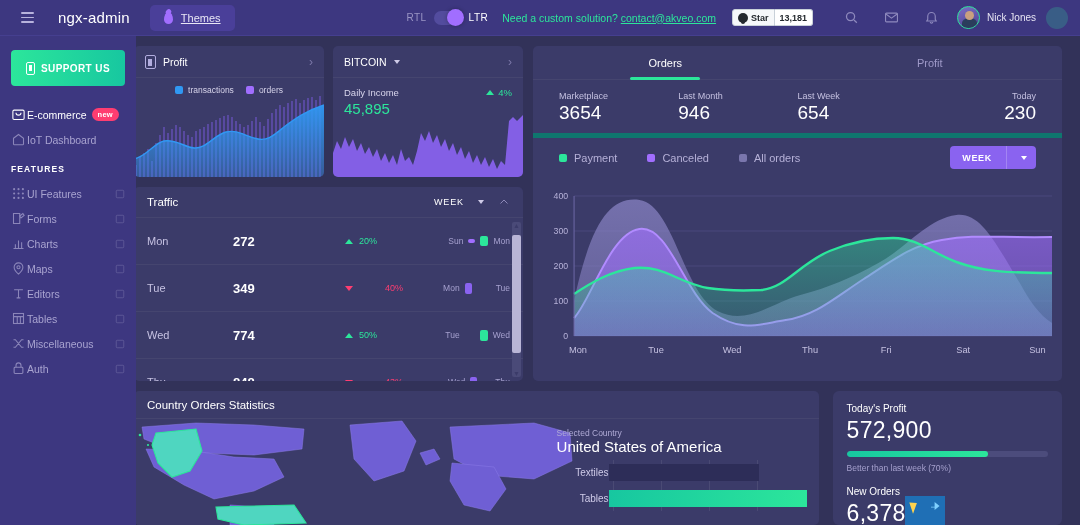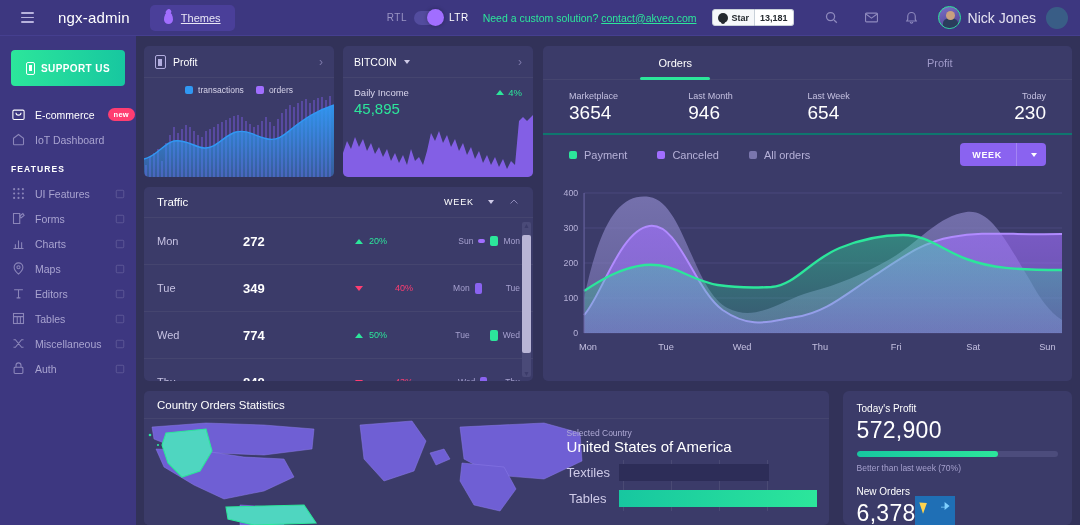--- a/index.html
+++ b/index.html
@@ -41,47 +41,47 @@
   .gh .gh-btn span { font-size:9px; color:#24292e; font-weight:bold; }
   .gh .gh-cat { width:10px; height:10px; border-radius:50%; background:#24292e; position:relative; }
   .gh .gh-cat:after{content:"";position:absolute;bottom:-1px;left:3px;width:4px;height:5px;background:#24292e;border-radius:0 0 2px 2px;}
   .gh .gh-count { background:#ffffff; border:1px solid #c9d1d9; border-left:none; border-radius:0 3px 3px 0; padding:1px 5px; height:17px; display:flex; align-items:center; }
   .gh .gh-count span { font-size:9px; color:#24292e; font-weight:bold; }
   .hicon { width:40px; height:36px; display:flex; align-items:center; justify-content:center; cursor:pointer; }
   .user { display:flex; align-items:center; gap:7px; margin:0 10px 0 6px; cursor:pointer; }
   .avatar { width:23px; height:23px; border-radius:50%; border:1.5px solid #2ce69b; background: linear-gradient(160deg,#7b6fc7,#4b3f8f); position:relative; overflow:hidden; }
   .avatar:after{content:"";position:absolute;bottom:0;left:4px;width:15px;height:10px;background:#2a3d5c;border-radius:50% 50% 0 0;}
   .avatar:before{content:"";position:absolute;top:4px;left:7px;width:9px;height:9px;border-radius:50%;background:#c9a07f;z-index:2;}
-  .user-name { font-size:14px; color:#e6e4f2; }
+  .user-name { font-size:10px; color:#e6e4f2; }
   .corner-icon { width:22px; height:22px; border-radius:50%; background:rgba(44,230,155,.22); margin-right:4px; }
 
   
   .sidebar {
     position:absolute; top:36px; left:0; width:136px; height:489px;
     background:#3d3780; padding-top:10px; z-index:20;
   }
   .support {
     margin:4px 11px 16px 11px; height:36px; border-radius:4px;
     background:linear-gradient(90deg,#2ce69b,#17c7a0);
     display:flex; align-items:center; justify-content:center; gap:6px; cursor:pointer;
   }
   .support .sicon { width:9px; height:13px; border:1.4px solid #ffffff; border-radius:2px; position:relative;}
   .support .sicon:after{content:"";position:absolute;top:2.5px;left:1.8px;width:3px;height:6px;background:#ffffff;}
   .support-label { font-size:10px; font-weight:bold; color:#ffffff; letter-spacing:.4px; }
-  .nav-item { height:25px; display:flex; align-items:center; padding:0 11px; gap:9px; cursor:pointer; }
+  .nav-item { height:25px; display:flex; align-items:center; padding:0 11px; gap:1px; cursor:pointer; }
   .nav-item .ilabel { font-size:10.5px; color:#a9a4d0; white-space:nowrap; }
   .nav-item.active .ilabel { color:#ffffff; }
   .badge-new { background:#ff3d71; color:#fff; font-size:7.5px; font-weight:bold; border-radius:7px; padding:2px 6px; margin-left:4px; letter-spacing:.3px; }
   .sec-title { font-size:8.5px; font-weight:bold; color:#ffffff; letter-spacing:1.1px; padding:12px 11px 7px 11px; }
   .nav-ico { width:15px; height:15px; flex:none; opacity:.72; }
   .nav-item.active .nav-ico { opacity:1; }
   .expand { margin-left:auto; width:10px; height:10px; opacity:.45; }
 
   
-  .main { position:absolute; top:36px; left:136px; width:944px; height:489px; padding:10px 8px 0 8px; }
+  .main { position:absolute; top:36px; left:126px; width:944px; height:489px; padding:10px 8px 0 8px; }
   .card-title { font-size:11.5px; color:#ffffff; }
 
   .row1 { display:flex; gap:10px; }
   .col-left { width:390px; }
   .col-right { width:536px; }
 
   
   .mini-row { display:flex; gap:9px; }
   .profit-card { width:190px; height:131px; background:#3b3b69; border-radius:5px; overflow:hidden; position:relative; }
   .mini-head { height:32px; display:flex; align-items:center; padding:0 11px; border-bottom:1px solid #45456f; }
@@ -116,21 +116,21 @@
   .scrollbar { position:absolute; right:2px; top:4px; width:9px; height:155px; background:#4a4a78; border-radius:2px; }
   .scrollbar .thumb { position:absolute; top:13px; left:0; width:9px; height:118px; background:#b9b5d6; border-radius:2px; }
   .scrollbar .ar { position:absolute; left:1px; font-size:7px; color:#3b3b69; }
 
   
   .orders { height:335px; background:#3b3b69; border-radius:5px; overflow:hidden; }
   .tabs { height:34px; display:flex; border-bottom:1px solid #45456f; }
   .tab { flex:1; display:flex; align-items:center; justify-content:center; font-size:11px; color:#9e99c8; position:relative; cursor:pointer; }
   .tab.active { color:#ffffff; }
   .tab.active:after { content:""; position:absolute; bottom:-1px; left:50%; transform:translateX(-50%); width:70px; height:3px; background:#2ce69b; border-radius:2px; }
-  .kpis { display:flex; padding:11px 26px 9px 26px; border-bottom:2px solid #0f766e;justify-content:center; }
+  .kpis { display:flex; padding:11px 26px 9px 26px; border-bottom:5px solid #0f766e;justify-content:center; }
   .kpi { flex:1; }
   .kpi .k-l { font-size:9px; color:#c4c0e0; }
   .kpi .k-v { font-size:19px; color:#ffffff; margin-top:1px; }
   .kpi.r { text-align:right; }
   .ord-legend { display:flex; align-items:center; padding:8px 26px; gap:30px; }
   .ord-legend .it { display:flex; align-items:center; gap:7px; font-size:11px; color:#b6b1d8; }
   .week-btn { margin-left:auto; background:#8a63f0; border-radius:4px; height:23px; display:flex; align-items:center; gap:14px; padding:0 9px 0 12px; cursor:pointer; }
   .week-btn .wl { font-size:9px; color:#fff; font-weight:bold; letter-spacing:.7px; }
   .week-btn .sep { width:1px; height:23px; background:rgba(255,255,255,.22); }
   .big-chart { position:relative; height:180px; padding:6px 10px 0 4px; }
@@ -138,21 +138,21 @@
   
   .row2 { display:flex; gap:14px; margin-top:10px; }
   .map-card { width:700px; height:134px; background:#3b3b69; border-radius:5px; overflow:hidden; position:relative; }
   .map-head { height:28px; display:flex; align-items:center; padding:0 13px; border-bottom:1px solid #45456f; }
   .map-wrap { position:relative; height:106px; display:flex; }
   .map-svg { position:absolute; left:0; top:0; width:440px; height:106px; }
   .country-panel { position:absolute; right:0; top:0; width:276px; height:106px; padding:9px 12px 0 14px; background:rgba(59,59,105,.0); }
   .sc-l { font-size:8.5px; color:#b0abd6; }
   .sc-v { font-size:15px; color:#ffffff; margin-top:0px; }
   .bar-row { display:flex; align-items:center; margin-top:9px; }
-  .bar-lbl { width:52px; text-align:right; font-size:13px; color:#cfcbe8; padding-right:12px; }
+  .bar-lbl { width:52px; text-align:right; font-size:10px; color:#cfcbe8; padding-right:0; }
   .bar-track { flex:1; height:17px; position:relative; }
   .bar-fill { position:absolute; left:0; top:0; height:17px; }
   .grid-v { position:absolute; top:-4px; bottom:-4px; width:1px; background:rgba(255,255,255,.08); }
 
   .profit-side { width:234px; height:134px; background:#3b3b69; border-radius:6px; padding:12px 14px 0 14px; position:relative; overflow:hidden; }
   .ps-l { font-size:10px; color:#ffffff; }
   .ps-v { font-size:23px; color:#ffffff; margin-top:3px; letter-spacing:.3px; }
   .ps-bar { margin-top:7px; height:6px; border-radius:3px; background:#4c4c7c; position:relative; overflow:hidden; }
   .ps-bar i { position:absolute; left:0; top:0; height:6px; border-radius:3px; background:linear-gradient(90deg,#17c7a0,#2ce69b); }
   .ps-sub { font-size:8.5px; color:#a5a0cd; margin-top:6px; }

